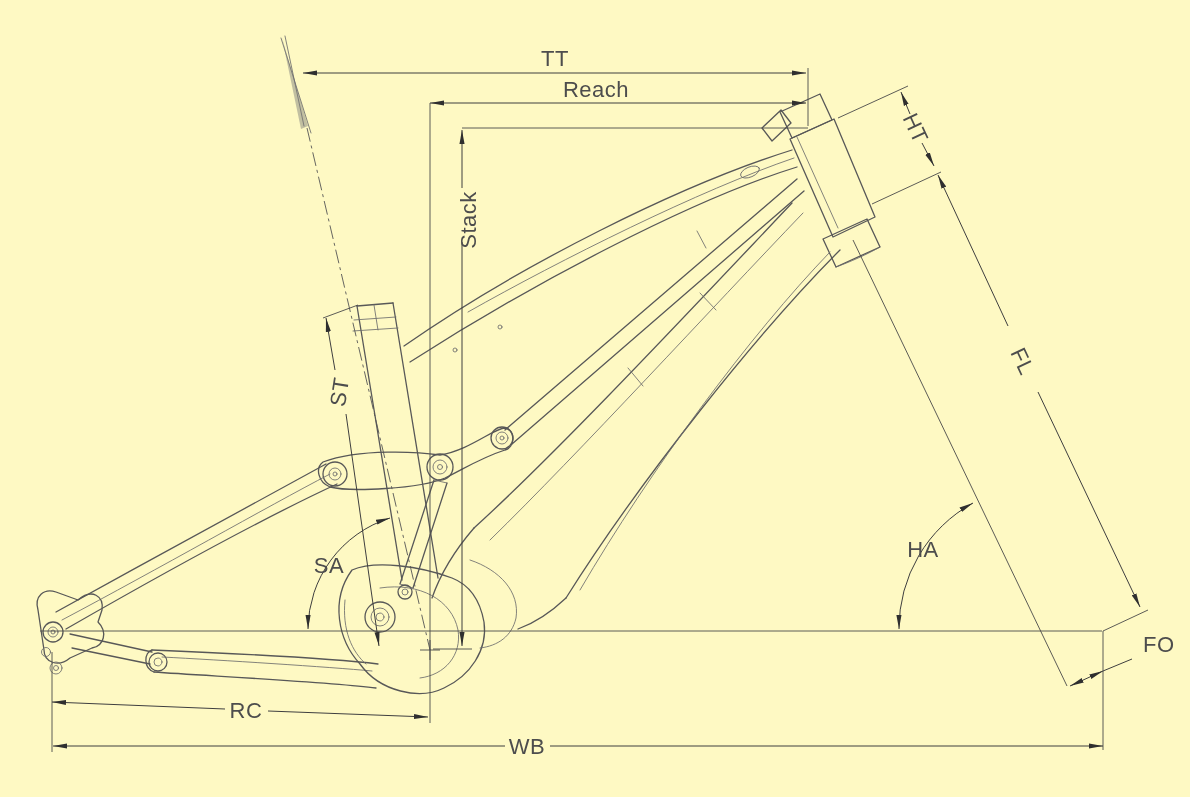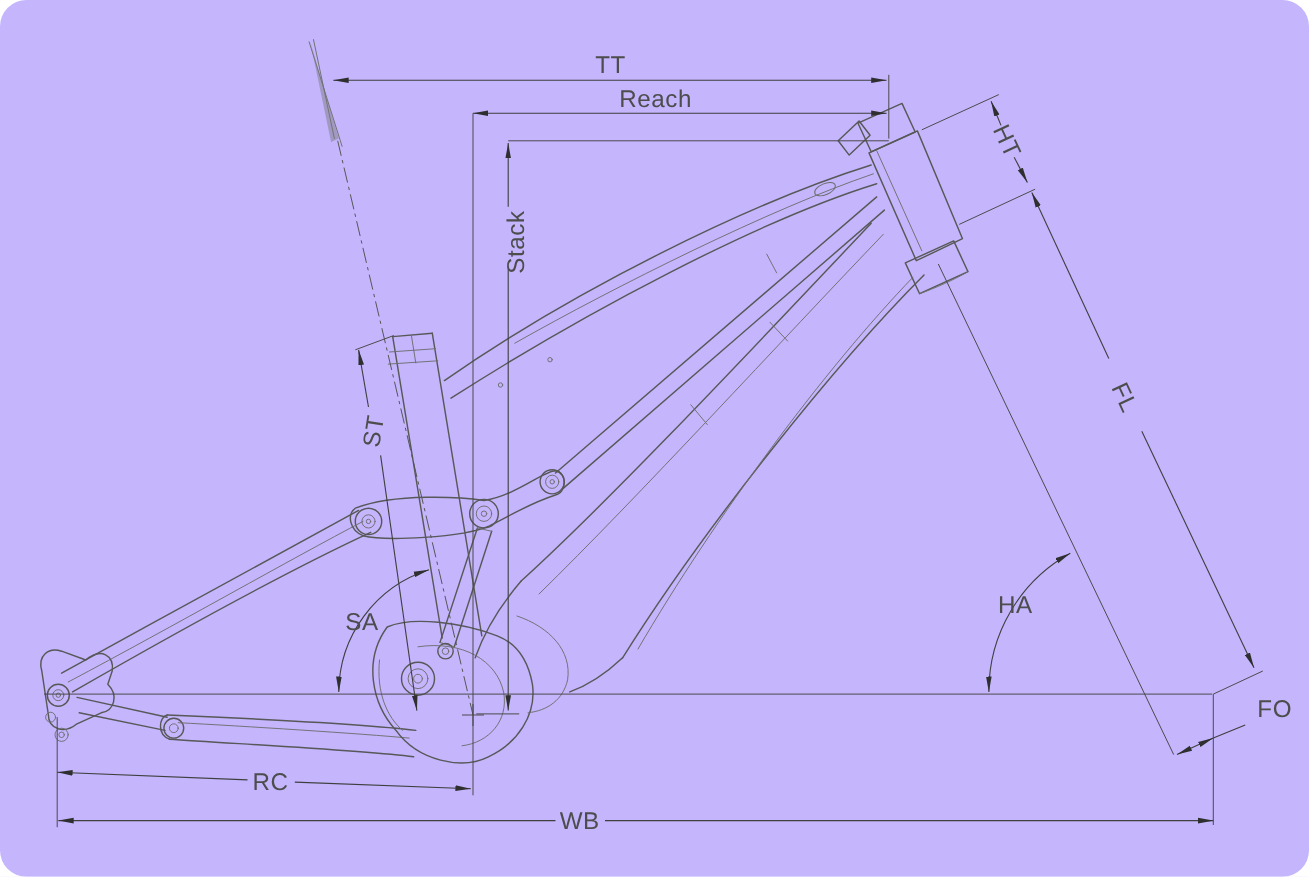--- a/index.html
+++ b/index.html
@@ -1,22 +1,21 @@
 <!DOCTYPE html>
 <html><head>
 <meta charset="utf-8">
 <style>
   html,body{margin:0;padding:0;background:#ffffff;}
   .stage{
     position:relative;
     width:1190px;height:797px;
-    background:#c4b5fd;
+    background:#fef9c3;
     font-family:"Liberation Sans", sans-serif;
     overflow:hidden;
-    border-radius:24px;
   }
   svg{display:block;}
   svg text{
     font-family:"Liberation Sans", sans-serif;
     font-size:22px;
     fill:#4d4d4d;
     letter-spacing:0.5px;
   }
   .frame-stroke{stroke:#585858;stroke-width:1.3;fill:none;stroke-linecap:round;stroke-linejoin:round;}
   .frame-thin{stroke:#6d6d6d;stroke-width:0.85;fill:none;stroke-linecap:round;}

